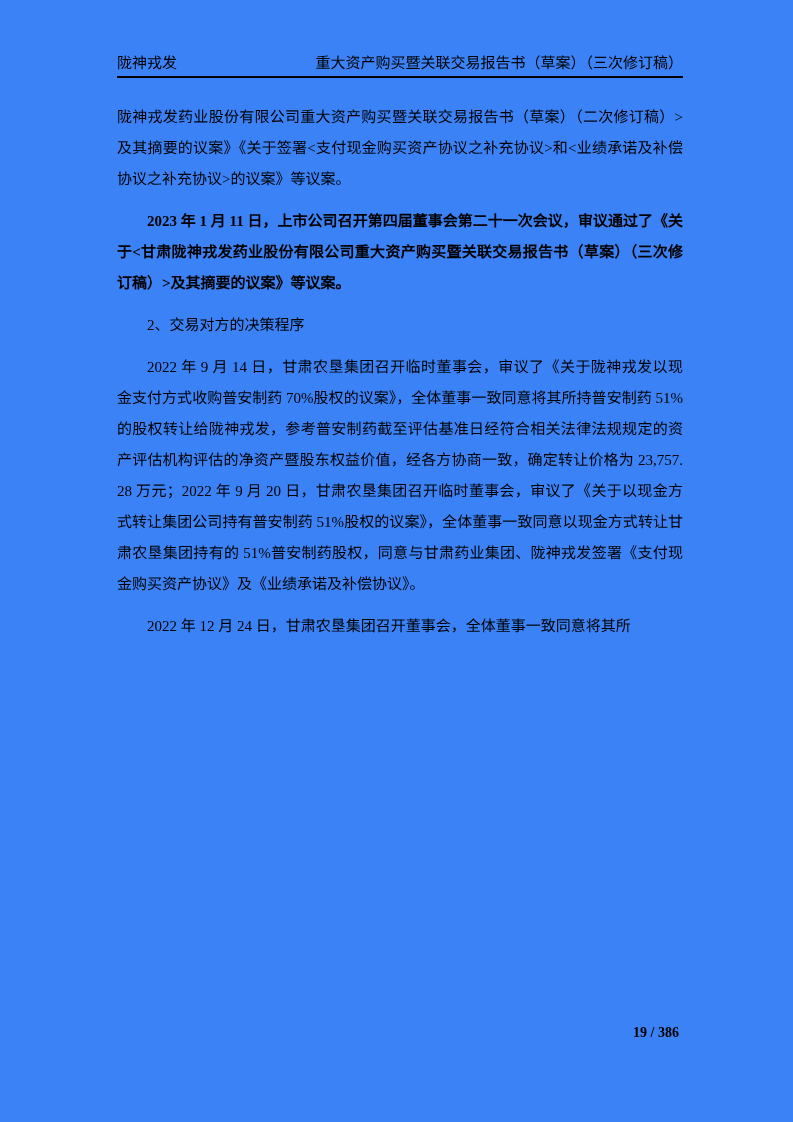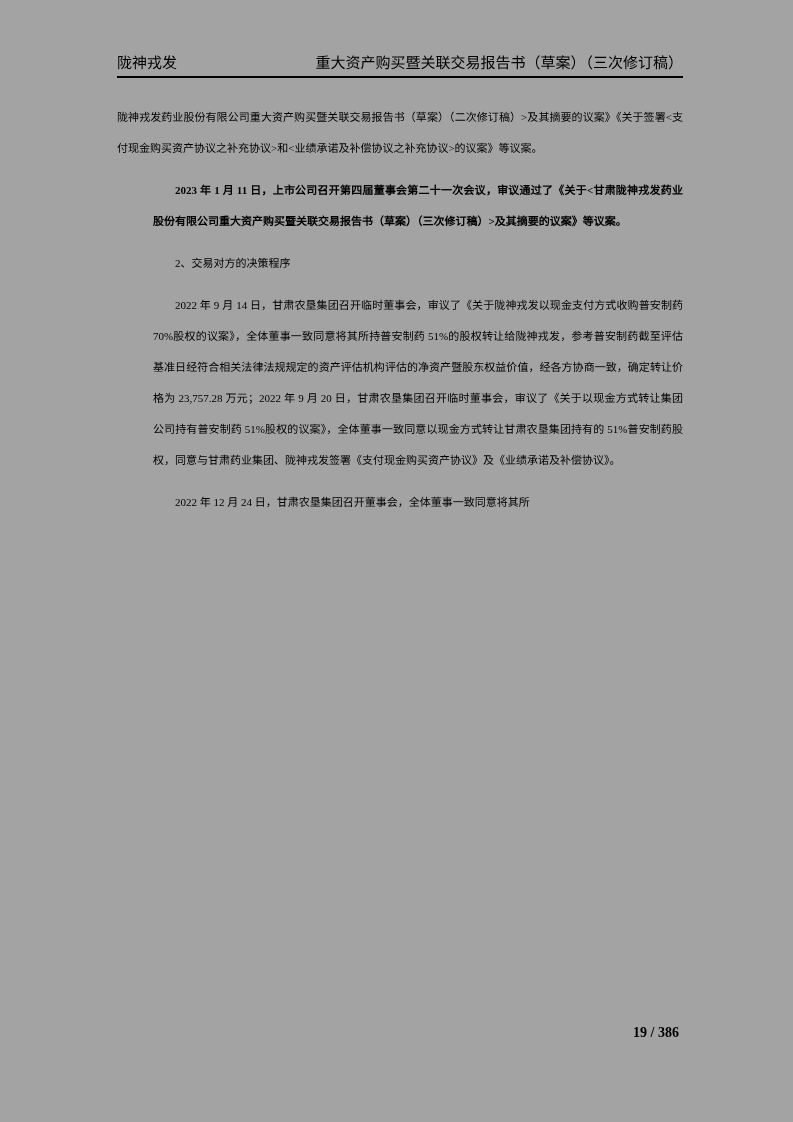--- a/index.html
+++ b/index.html
@@ -5,21 +5,21 @@
   html, body {
     margin: 0;
     padding: 0;
     background: #ffffff;
   }
   .page {
     position: relative;
     width: 793px;
     height: 1122px;
     margin: 0 auto;
-    background: #a3a3a3;
+    background: #3b82f6;
     box-sizing: border-box;
     padding: 0 110px 0 117px;
     color: #000000;
     font-family: "Liberation Serif", "DejaVu Serif", serif;
     overflow: hidden;
   }
   .page-header {
     display: flex;
     justify-content: space-between;
     align-items: flex-end;
@@ -33,29 +33,28 @@
     white-space: nowrap;
   }
   .page-header .doc-title {
     white-space: nowrap;
   }
   .content {
     margin-top: 24px;
   }
   .content p {
     margin: 0 0 11px 0;
-    font-size: 11px;
+    font-size: 15px;
     line-height: 31px;
     text-align: justify;
     text-justify: inter-ideograph;
     word-break: break-all;
   }
   .content p.indent {
     text-indent: 2em;
-    margin-left: 36px;
   }
   .content p.bold {
     font-weight: bold;
   }
   .content p.heading {
     text-align: left;
   }
   .content p:last-child {
     margin-bottom: 0;
   }

